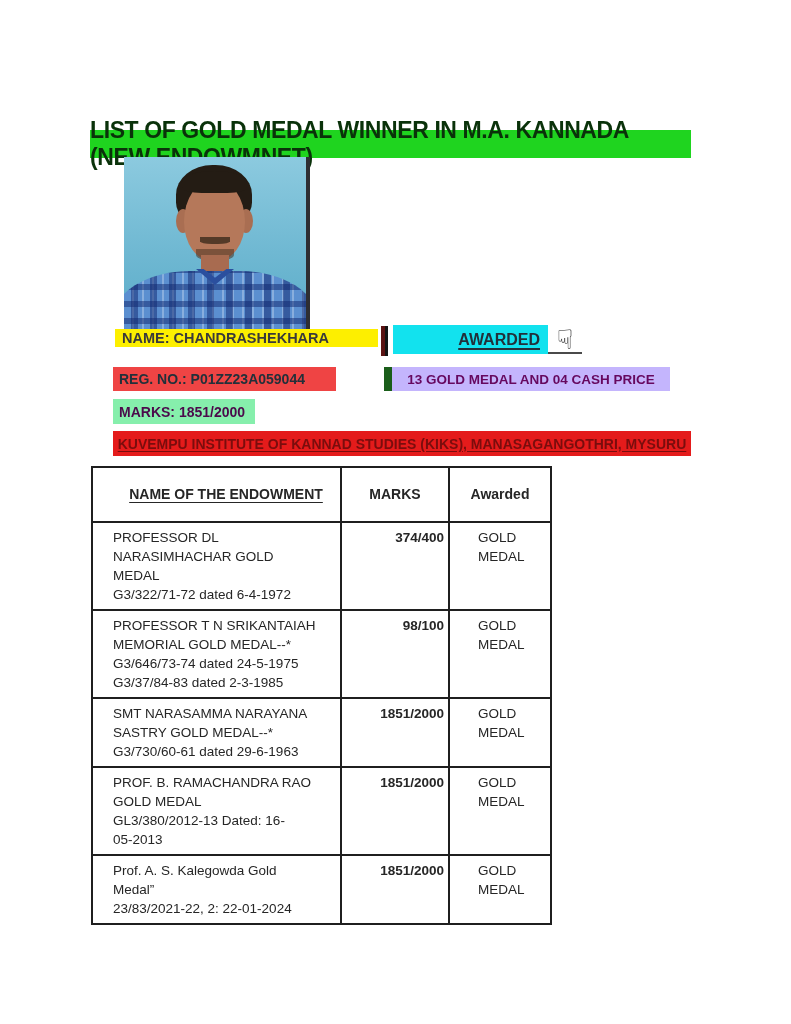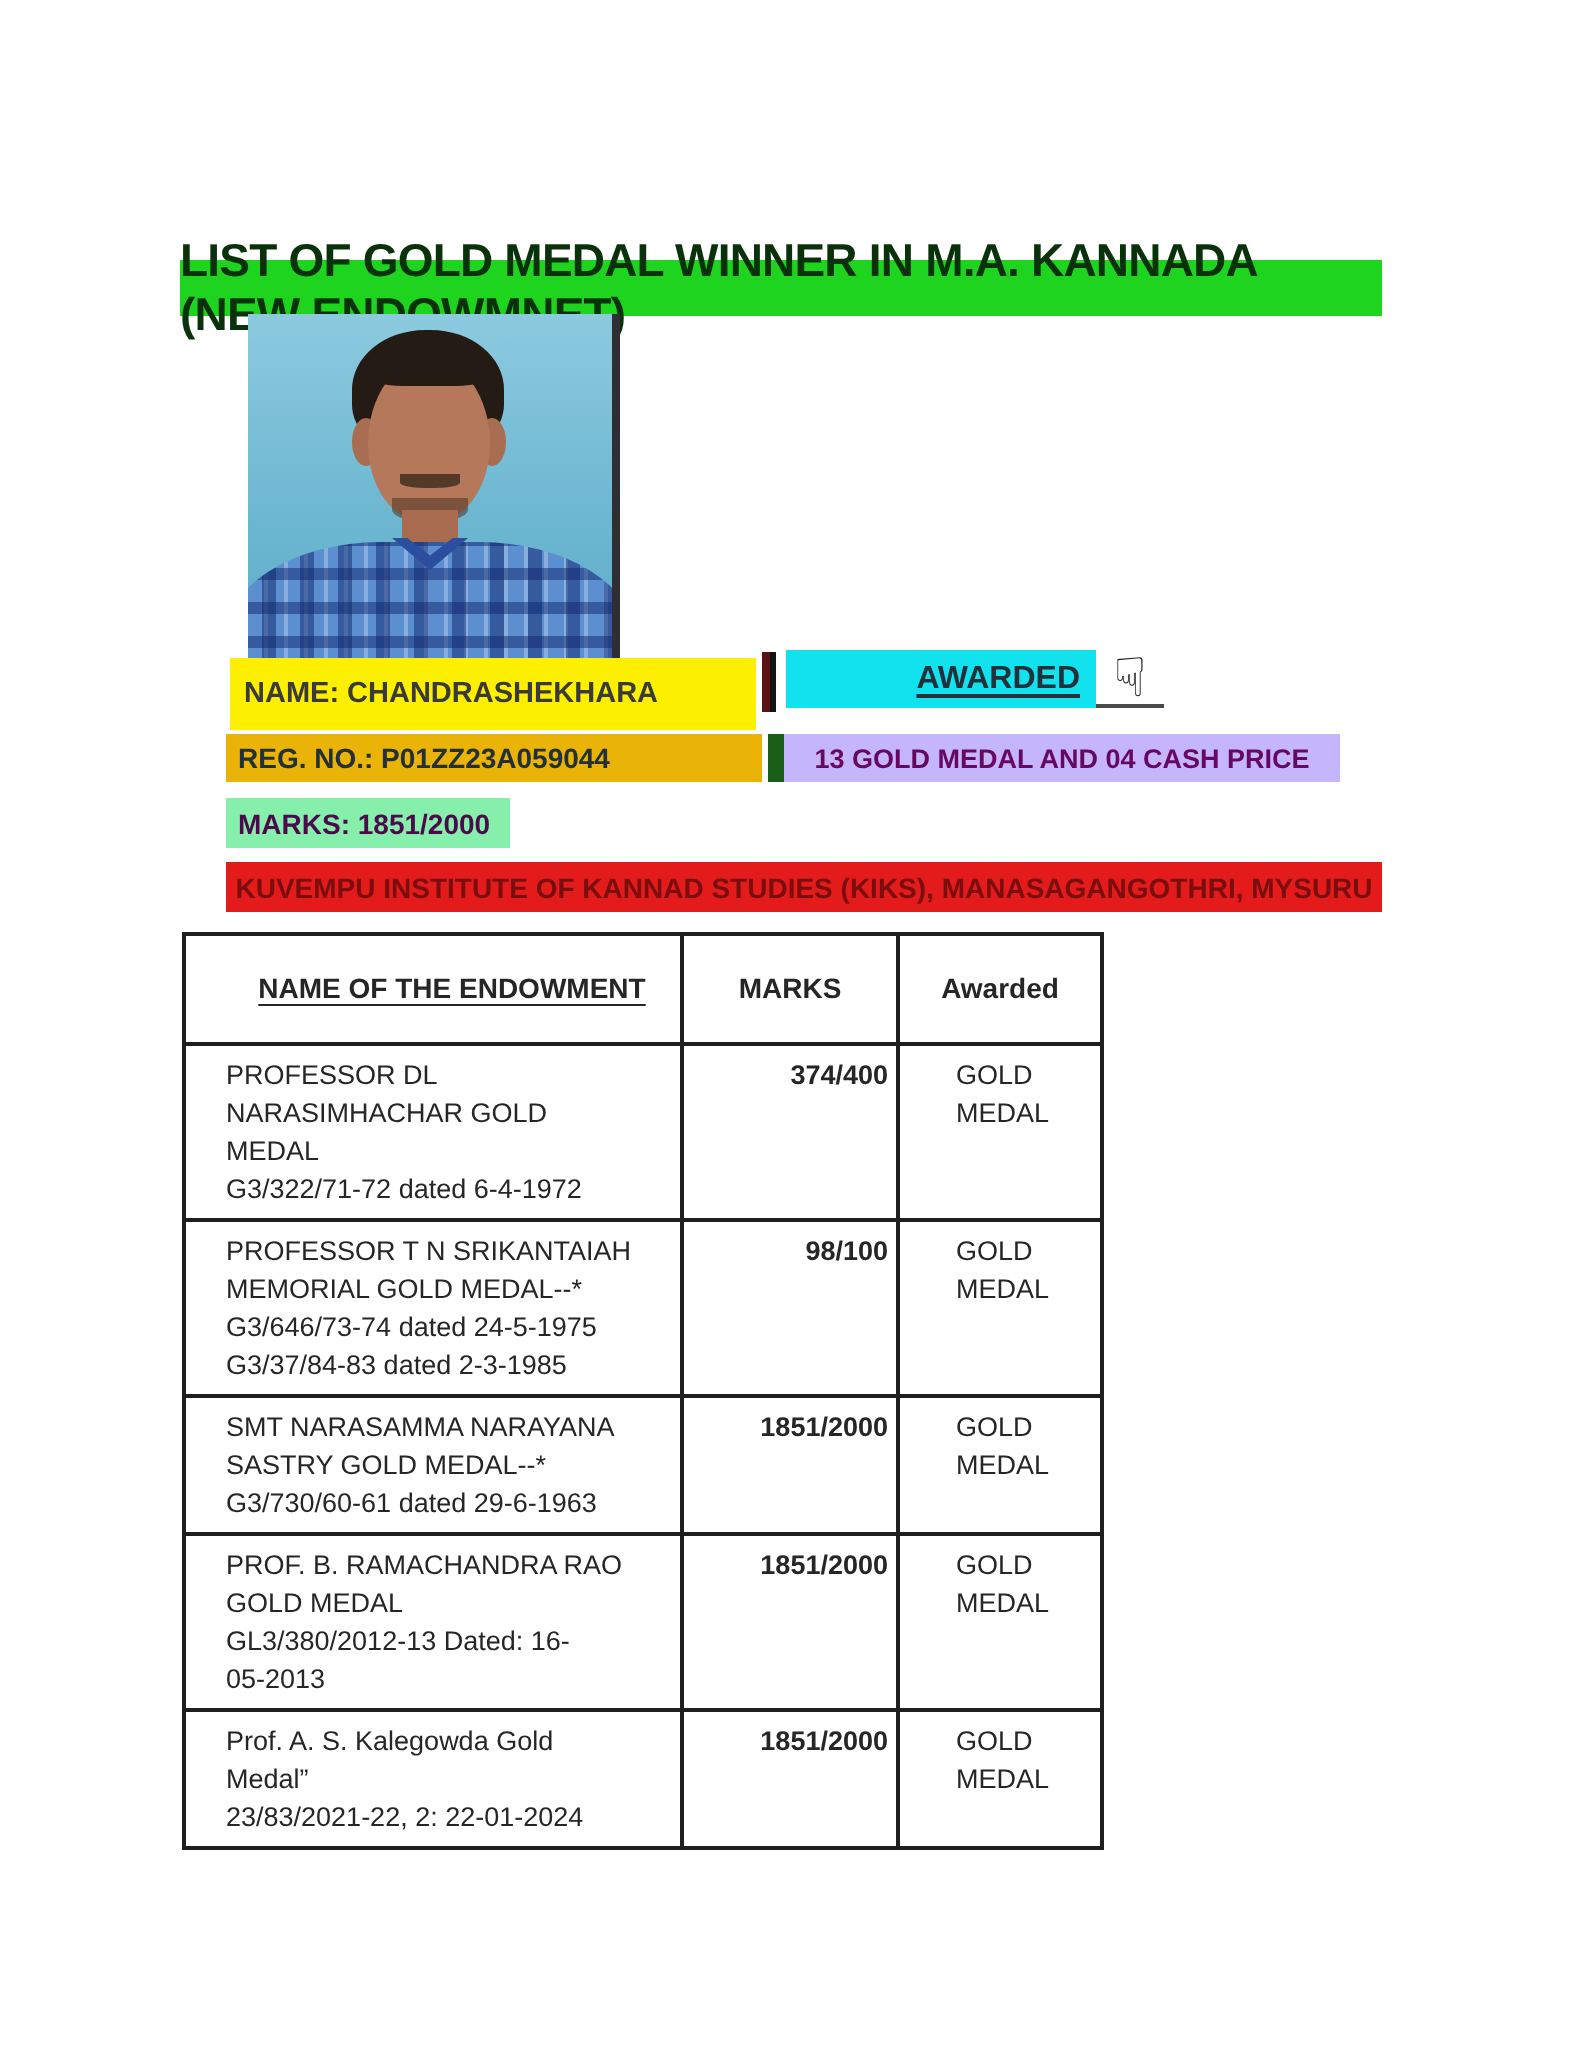--- a/index.html
+++ b/index.html
@@ -12,21 +12,21 @@
   .pre{white-space:pre-line;}
 
   
   .title-banner{
     left:90px;top:130px;width:601px;height:28px;
     background:#1fd41f;color:#0a320a;
     font-weight:bold;font-size:23px;letter-spacing:-0.4px;
     display:flex;align-items:center;justify-content:center;
   }
   .name-banner{
-    left:115px;top:329px;width:263px;height:36px;
+    left:115px;top:329px;width:263px;height:18px;
     background:#fdef00;color:#3a3a3a;
     font-weight:bold;font-size:14.5px;
     display:flex;align-items:center;padding-left:7px;box-sizing:border-box;
   }
   .sep-maroon{
     left:381px;top:326px;width:7px;height:30px;
     background:linear-gradient(90deg,#5a1212 0 55%,#141414 55% 100%);
   }
   .awarded-banner{
     left:393px;top:325px;width:155px;height:29px;
@@ -38,22 +38,22 @@
   .awarded-text{text-decoration:underline;text-underline-offset:3px;text-decoration-thickness:2px;}
   .hand-underline{
     left:548px;top:352px;width:34px;height:2px;background:#4a4a4a;
   }
   .hand-icon{
     left:549px;top:323px;width:32px;height:32px;
     font-family:"DejaVu Sans",sans-serif;font-size:27px;color:#1d1d1d;
     display:flex;align-items:center;justify-content:center;
   }
   .reg-banner{
-    left:113px;top:367px;width:268px;height:24px;
-    background:#eab308;color:#22303a;
+    left:113px;top:367px;width:223px;height:24px;
+    background:#ef4444;color:#22303a;
     font-weight:bold;font-size:14px;
     display:flex;align-items:center;padding-left:6px;box-sizing:border-box;
   }
   .sep-green{
     left:384px;top:367px;width:8px;height:24px;background:#1a5e1a;
   }
   .award-summary-banner{
     left:392px;top:367px;width:278px;height:24px;
     background:#c4b5fd;color:#66085f;
     font-weight:bold;font-size:13.5px;
@@ -64,21 +64,21 @@
     background:#86efac;color:#4b0a4b;
     font-weight:bold;font-size:14px;
     display:flex;align-items:center;padding-left:6px;box-sizing:border-box;
   }
   .institute-banner{
     left:113px;top:431px;width:578px;height:25px;
     background:#e41b1b;color:#7a0d0d;
     font-weight:bold;font-size:14px;
     display:flex;align-items:center;justify-content:center;
   }
-  .institute-banner span{text-underline-offset:2px;}
+  .institute-banner span{text-decoration:underline;text-underline-offset:2px;}
 
   
   .photo{
     left:124px;top:157px;width:182px;height:174px;
     background:linear-gradient(180deg,#8ccadf 0%,#6fb8d2 55%,#5aabc8 100%);
     border-right:4px solid #2e2e33;overflow:hidden;
   }
   .photo .hair{
     position:absolute;left:52px;top:8px;width:76px;height:62px;
     background:#241c14;border-radius:48% 48% 40% 40%;

